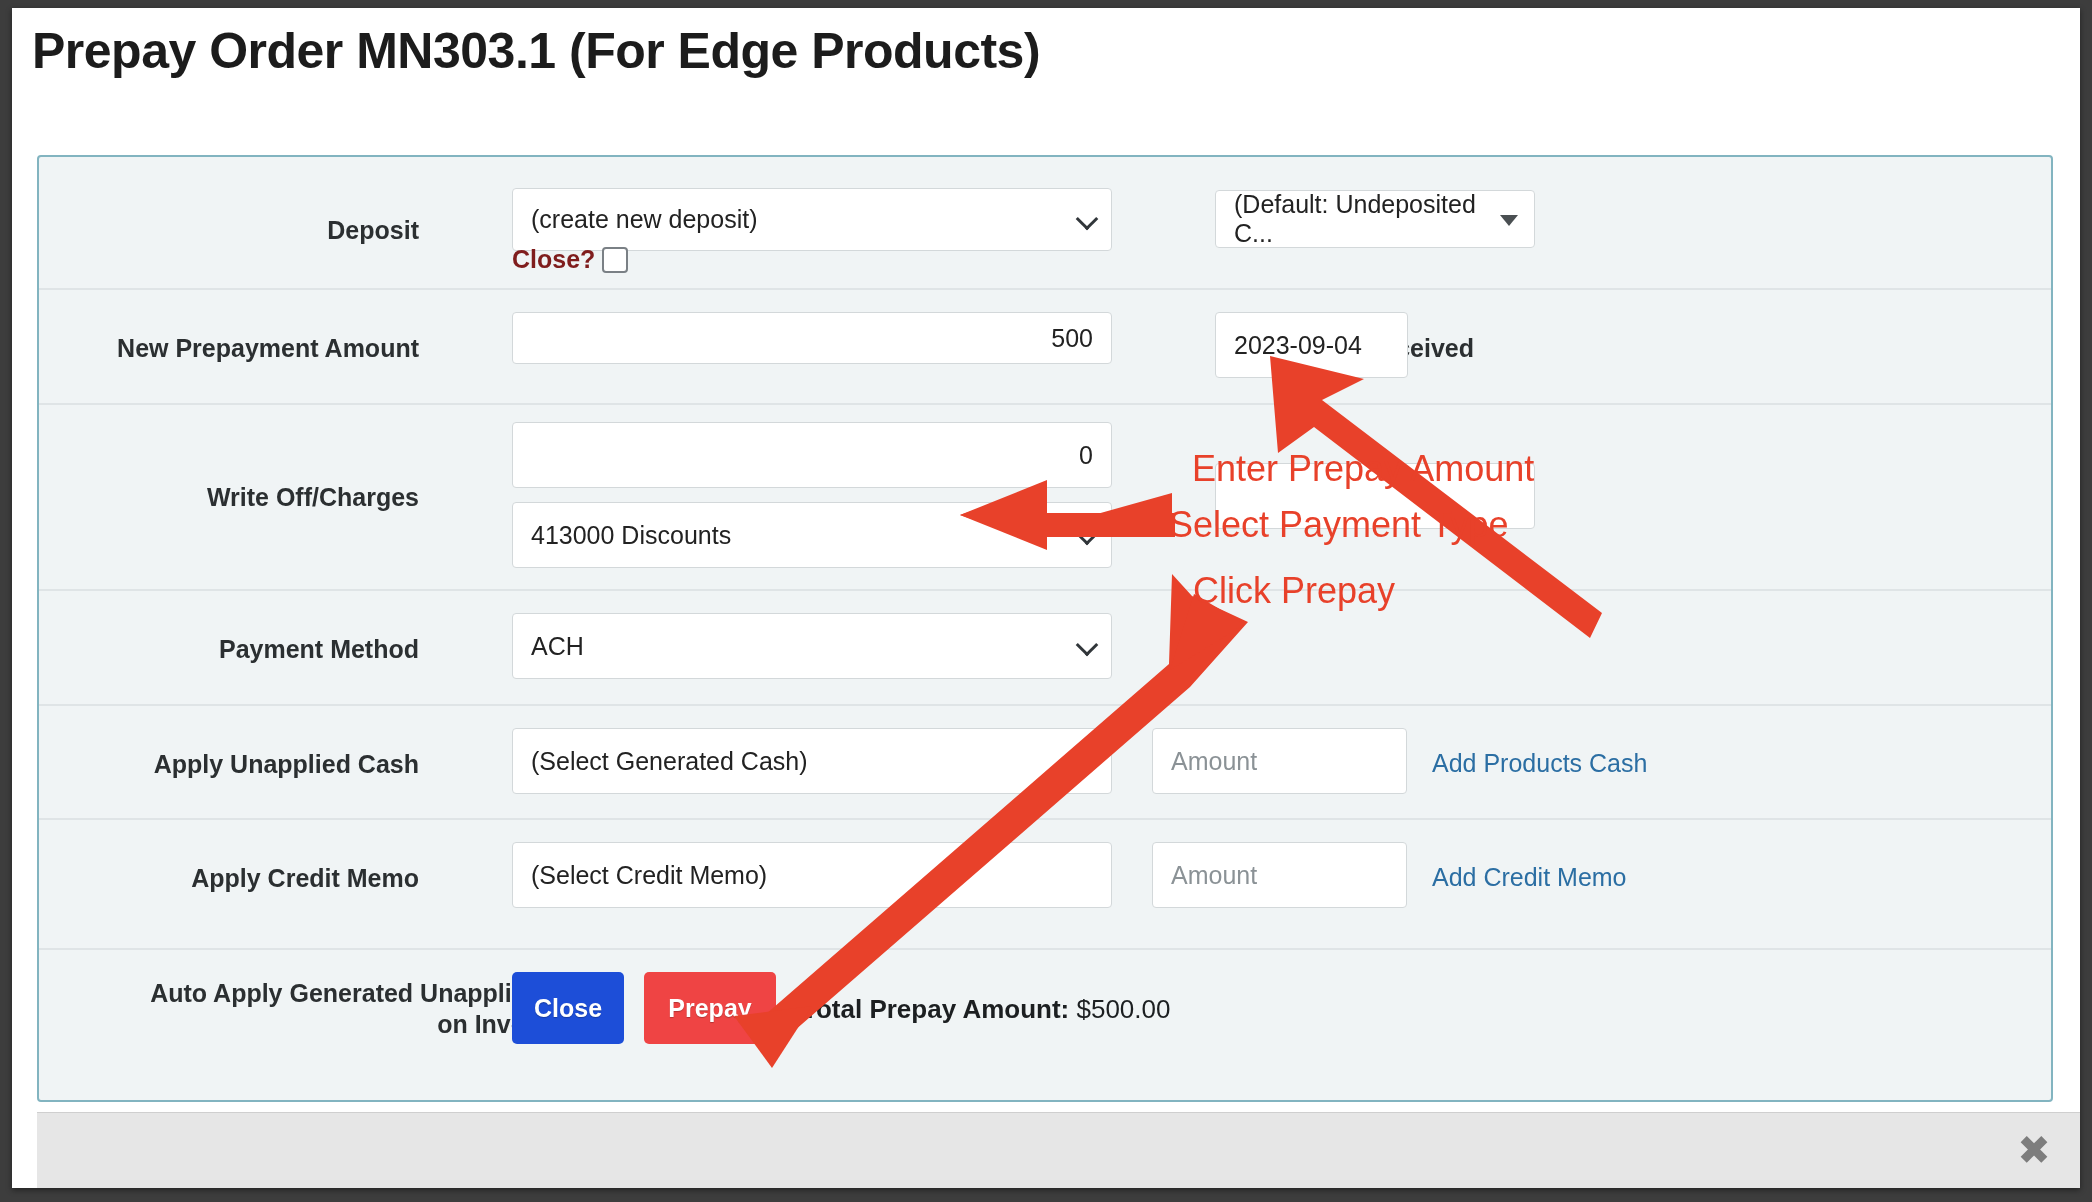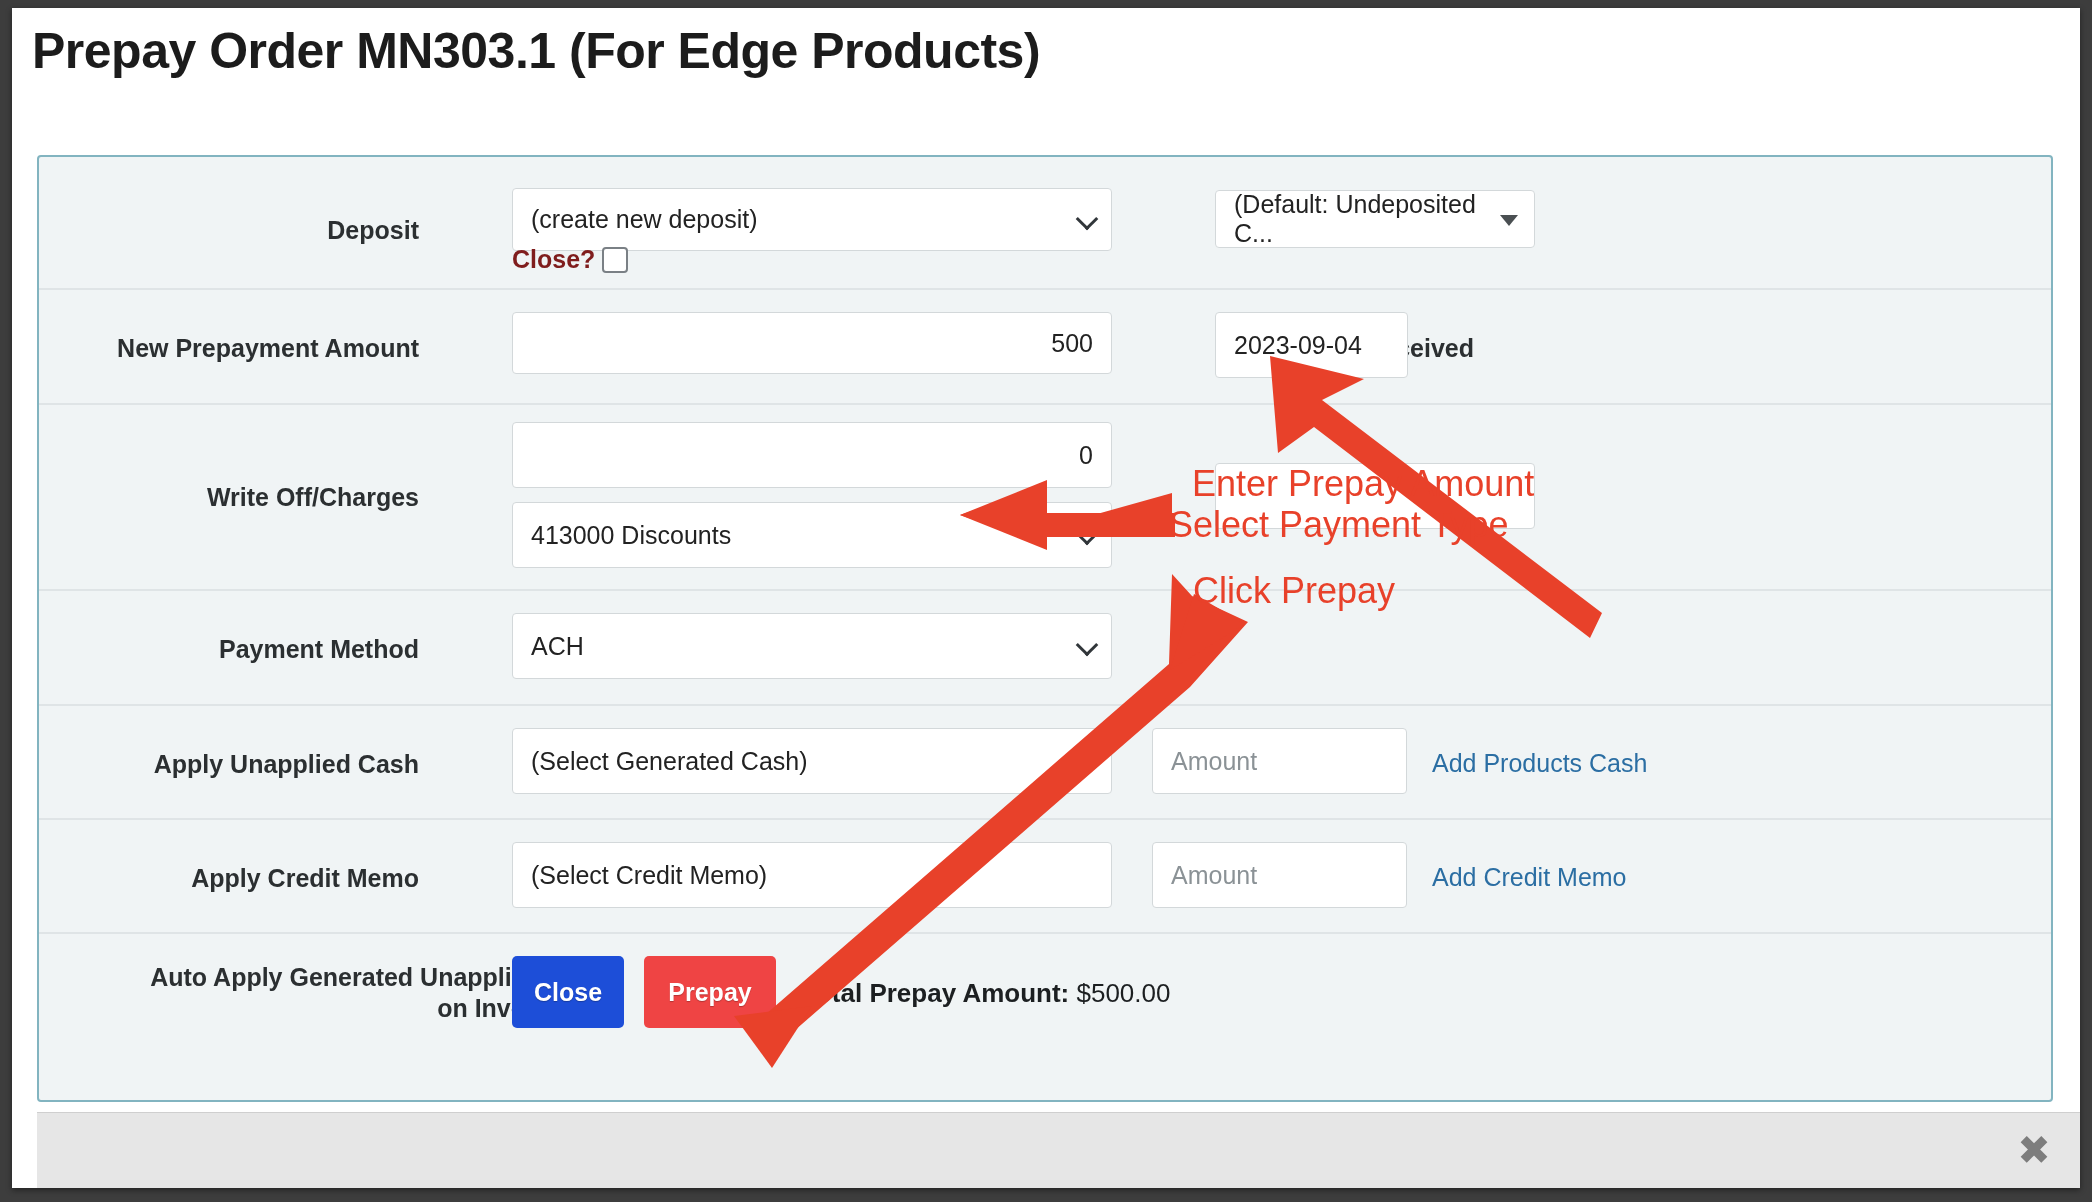--- a/index.html
+++ b/index.html
@@ -214,21 +214,21 @@
 
       <div class="field sel" style="left:1176px; top:33px; width:320px; height:58px;">
         <span>(Default: Undeposited C...</span>
         <span class="tri"></span>
       </div>
     </div>
 
     <div class="row" style="height:115px;">
       <div class="lbl" style="left:60px; top:43px; width:320px;">New Prepayment Amount</div>
 
-      <div class="field numr" style="left:473px; top:22px; width:600px; height:62px;">
+      <div class="field numr" style="left:473px; top:22px; width:600px; height:52px;">
         <span>500</span>
       </div>
 
       <div class="lbl" style="left:880px; top:43px; width:555px;">Date Received</div>
 
       <div class="field" style="left:1176px; top:22px; width:193px; height:66px;">
         <span>2023-09-04</span>
       </div>
     </div>
 
@@ -268,21 +268,21 @@
         <span class="chev"></span>
       </div>
 
       <div class="field ph" style="left:1113px; top:22px; width:255px; height:66px;">
         <span>Amount</span>
       </div>
 
       <div class="link" style="left:1393px; top:43px;">Add Products Cash</div>
     </div>
 
-    <div class="row" style="height:114px;">
+    <div class="row" style="height:130px;">
       <div class="lbl" style="left:60px; top:43px; width:320px;">Apply Credit Memo</div>
 
       <div class="field" style="left:473px; top:22px; width:600px; height:66px;">
         <span>(Select Credit Memo)</span>
       </div>
 
       <div class="field ph" style="left:1113px; top:22px; width:255px; height:66px;">
         <span>Amount</span>
       </div>
 
@@ -324,17 +324,17 @@
       <rect x="1035" y="505" width="128" height="24" fill="#e8412a"></rect>
     </g>
 
     <g>
       <path d="M 1180 588 L 1160 566 L 1157 656 L 746 1013 L 767 1036 L 1178 679 L 1236 614 Z" fill="#e8412a"></path>
       <path d="M 1182 586 L 1158 662 L 1233 616 Z" fill="#e8412a"></path>
       <path d="M 722 1008 L 800 998 L 760 1060 Z" fill="#e8412a"></path>
     </g>
   </svg>
 
-  <div class="anno-text" style="left:1180px; top:440px;margin-top:15px;">Enter Prepay Amount</div>
+  <div class="anno-text" style="left:1180px; top:440px;">Enter Prepay Amount</div>
   <div class="anno-text" style="left:1157px; top:496px;">Select Payment Type</div>
   <div class="anno-text" style="left:1181px; top:562px;">Click Prepay</div>
 
 </div>
 
 </body></html>

